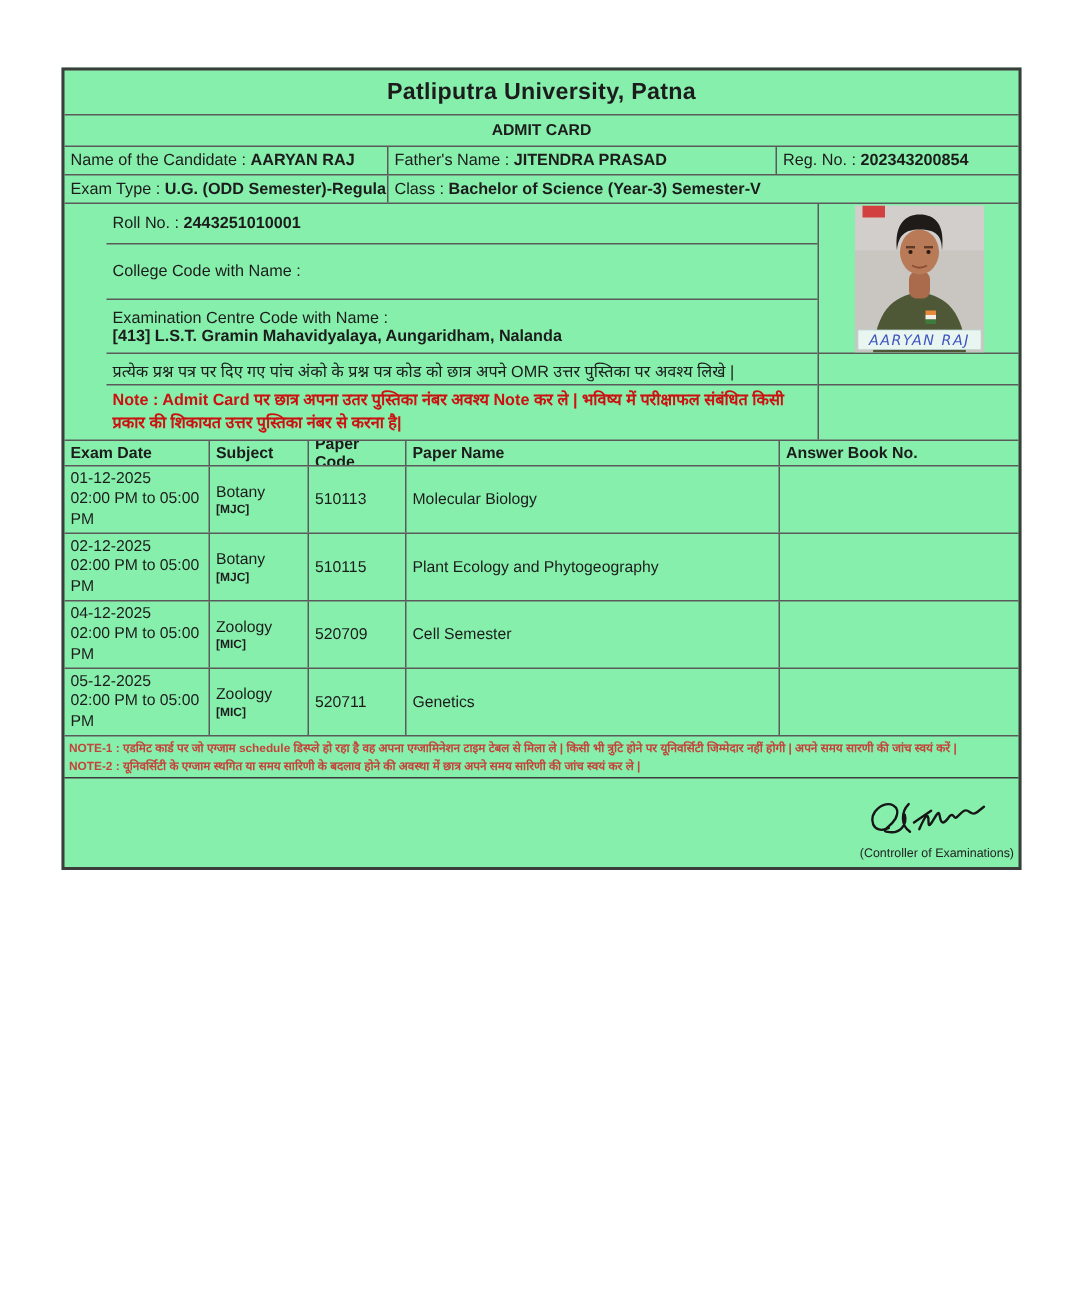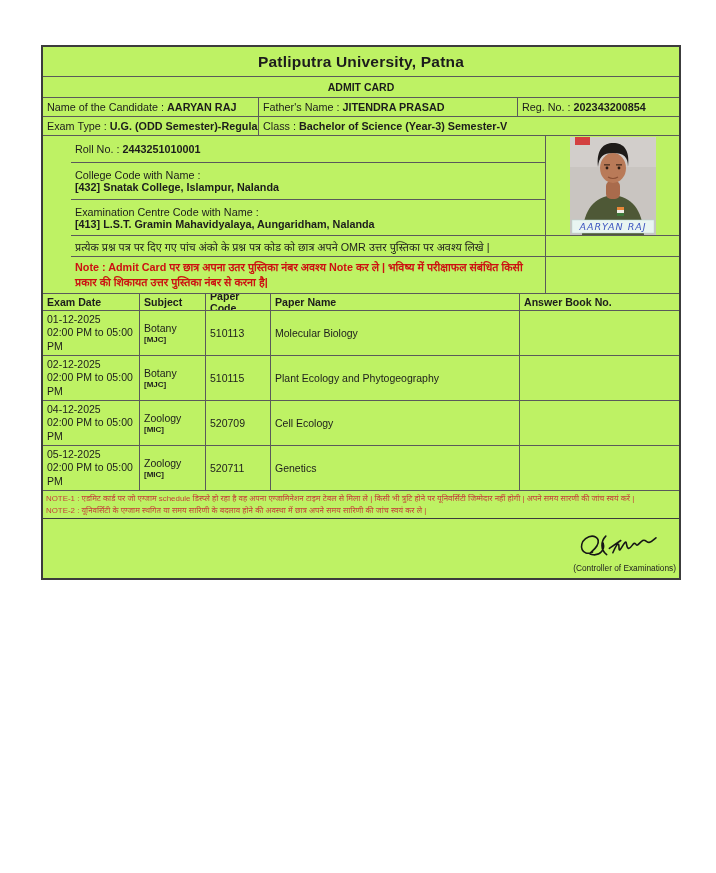--- a/index.html
+++ b/index.html
@@ -1,19 +1,19 @@
 <!DOCTYPE html>
 <html><head>
 <meta charset="utf-8">
 <style>
   * { margin:0; padding:0; box-sizing:border-box; }
   html,body { width:716px; height:873px; background:#ffffff;
     font-family:"Liberation Sans","DejaVu Sans",sans-serif; color:#1c1c1c; }
   .card { position:absolute; left:41px; top:45px; width:640px; height:535px;
-    border:2px solid #3c3c3c; background:#bef264; display:flex; flex-direction:column; }
+    border:2px solid #3c3c3c; background:#86efac; display:flex; flex-direction:column; }
   .row { display:flex; border-bottom:1px solid #5a5a5a; flex-shrink:0; }
   .cell { padding:0 4px; overflow:hidden; }
   .bl { border-left:1px solid #5a5a5a; }
   b, .bold { font-weight:bold; }
 
   .title-row { height:30px; justify-content:center; align-items:center; }
   .title { font-size:15.5px; font-weight:bold; letter-spacing:.2px; }
   .admit-row { height:21px; justify-content:center; align-items:center; }
   .admit { font-size:10.5px; font-weight:bold; }
 
@@ -43,21 +43,21 @@
   .tc1 { width:96px; } .tc2 { width:66px; } .tc3 { width:65px; } .tc4 { width:249px; } .tc5 { flex:1; }
 
   .trow { height:45px; font-size:10.5px; }
   .trow .cell { display:flex; flex-direction:column; justify-content:center; }
   .date-cell span { display:block; line-height:1.25; }
   .subj-tag { font-size:8px; font-weight:bold; line-height:1.2; }
   .subj-name { line-height:1.2; }
 
   .notes-row { height:28px; flex-direction:column; justify-content:center;
      border-bottom:1px solid #3c3c3c; padding:0 3px; }
-  .foot-note { color:#c4433a; font-weight:normal; font-size:7.9px; line-height:1.45;
+  .foot-note { color:#c4433a; font-weight:bold; font-size:7.9px; line-height:1.45;
      white-space:nowrap; }
 
   .footer { position:relative; flex:1; }
   .sig { position:absolute; right:16px; top:6px; width:88px; height:38px; }
   .controller { position:absolute; right:3px; top:44px; font-size:8.3px; color:#222; }
 
   .hindi { font-family:"Liberation Sans","DejaVu Sans",sans-serif; }
 </style>
 </head>
 <body>
@@ -92,21 +92,20 @@
     </div>
   </div>
 
   <div class="mid">
     <div class="mid-left">
       <div class="mrow mrow-roll">
         <div><span>Roll No. :</span>&nbsp;<b>2443251010001</b></div>
       </div>
       <div class="mrow mrow-college">
         <div>College Code with Name :</div>
-        <b>[432] Snatak College, Islampur, Nalanda</b>
       </div>
       <div class="mrow mrow-centre">
         <div>Examination Centre Code with Name :</div>
         <b>[413] L.S.T. Gramin Mahavidyalaya, Aungaridham, Nalanda</b>
       </div>
       <div class="mrow mrow-omr hindi">प्रत्येक प्रश्न पत्र पर दिए गए पांच अंको के प्रश्न पत्र कोड को छात्र अपने OMR उत्तर पुस्तिका पर अवश्य लिखे |</div>
       <div class="mrow mrow-rednote hindi">Note : Admit Card पर छात्र अपना उतर पुस्तिका नंबर अवश्य Note कर ले | भविष्य में परीक्षाफल संबंधित किसी प्रकार की शिकायत उत्तर पुस्तिका नंबर से करना है|</div>
     </div>
     <div class="mid-right">
       <div class="photo-cell">
@@ -183,21 +182,21 @@
   <div class="row trow">
     <div class="cell tc1 date-cell">
       <span>04-12-2025</span>
       <span>02:00 PM to 05:00 PM</span>
     </div>
     <div class="cell tc2 bl">
       <span class="subj-name">Zoology</span>
       <span class="subj-tag">[MIC]</span>
     </div>
     <div class="cell tc3 bl">520709</div>
-    <div class="cell tc4 bl">Cell Ecology</div>
+    <div class="cell tc4 bl">Cell Semester</div>
     <div class="cell tc5 bl"></div>
   </div>
 
   <div class="row trow">
     <div class="cell tc1 date-cell">
       <span>05-12-2025</span>
       <span>02:00 PM to 05:00 PM</span>
     </div>
     <div class="cell tc2 bl">
       <span class="subj-name">Zoology</span>

